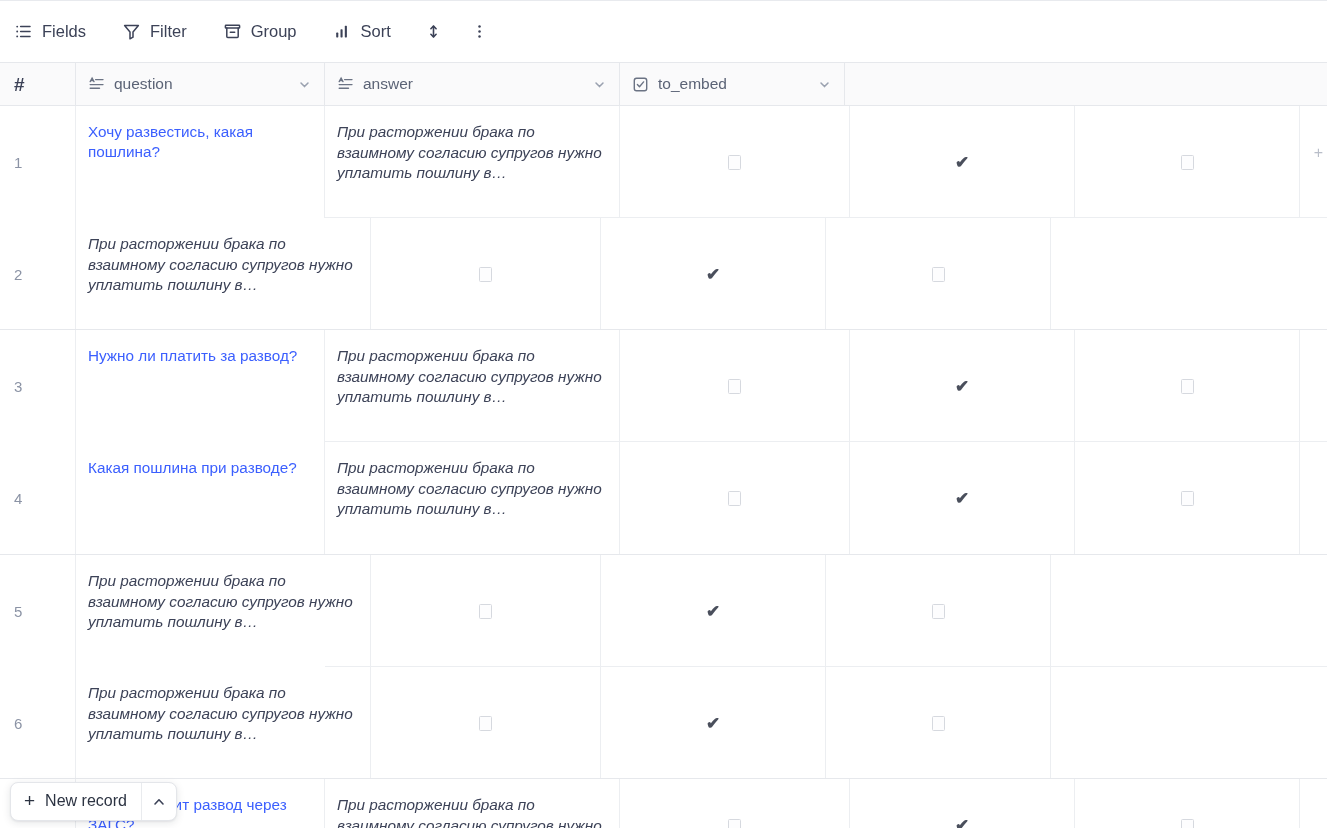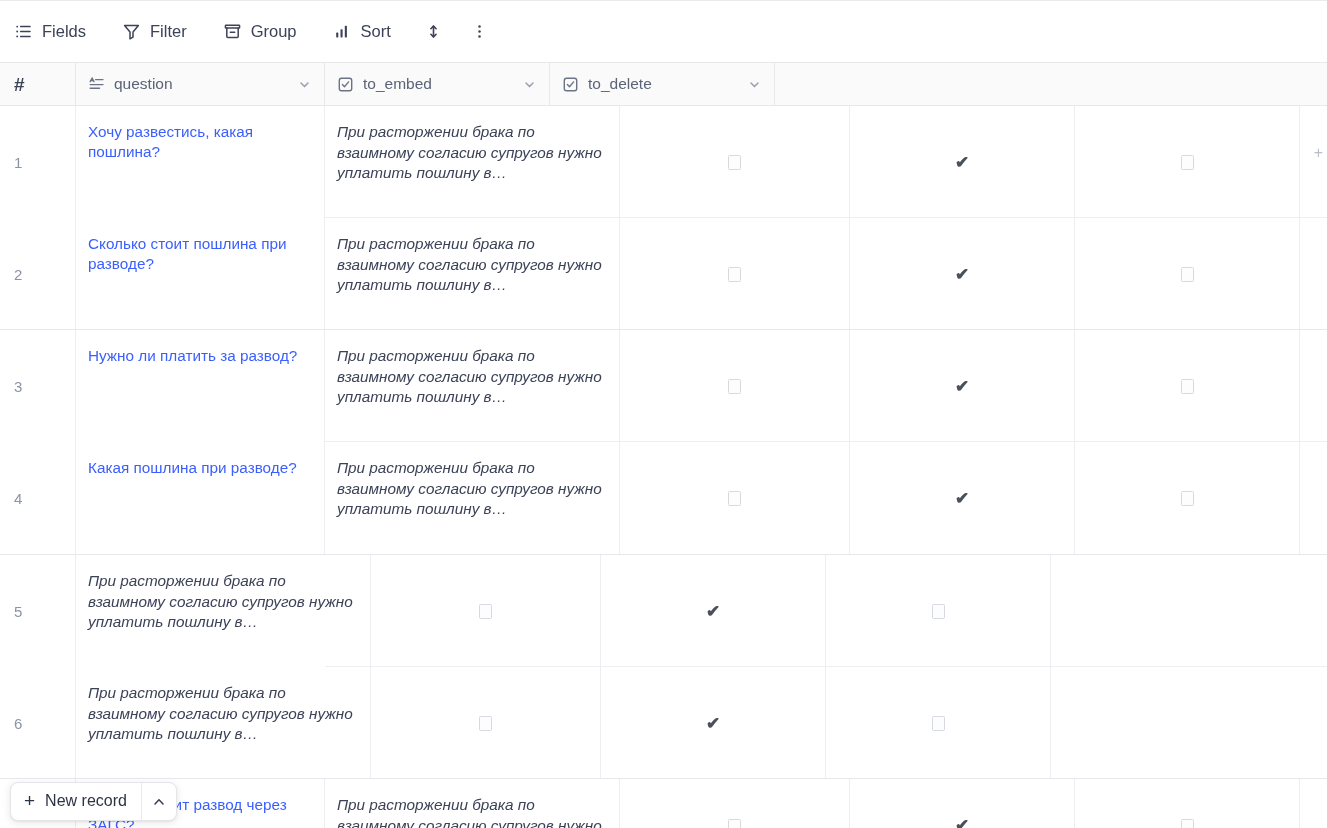--- a/index.html
+++ b/index.html
@@ -393,51 +393,53 @@
           </svg>
         </span>
         <span class="hname">question</span>
         <span class="chev">
           <svg width="15" height="15" viewBox="0 0 15 15" fill="none" stroke="currentColor" stroke-width="1.5" stroke-linecap="round" stroke-linejoin="round">
             <polyline points="4,6 7.5,9.6 11,6"></polyline>
           </svg>
         </span>
       </div>
 
+      <div class="hcell h-a">
+        <span class="fico">
+          <svg width="17" height="17" viewBox="0 0 17 17" fill="none" stroke="currentColor" stroke-width="1.4" stroke-linecap="round">
+            <path d="M2.2 5.6l1.9-3.4 1.9 3.4M2.9 4.5h2.5"></path>
+            <line x1="7.6" y1="3.6" x2="15" y2="3.6"></line>
+            <line x1="2.2" y1="8.6" x2="15" y2="8.6"></line>
+            <line x1="2.2" y1="12.3" x2="11.5" y2="12.3"></line>
+          </svg>
+        </span>
+        <span class="hname">answer</span>
+        <span class="chev">
+          <svg width="15" height="15" viewBox="0 0 15 15" fill="none" stroke="currentColor" stroke-width="1.5" stroke-linecap="round" stroke-linejoin="round">
+            <polyline points="4,6 7.5,9.6 11,6"></polyline>
+          </svg>
+        </span>
+      </div>
 
 
       <div class="hcell h-c2">
         <span class="fico">
           <svg width="17" height="17" viewBox="0 0 17 17" fill="none" stroke="currentColor" stroke-width="1.4" stroke-linecap="round" stroke-linejoin="round">
             <rect x="2.3" y="2.3" width="12.4" height="12.4" rx="2.2"></rect>
             <polyline points="5.4,8.6 7.5,10.7 11.6,5.9"></polyline>
           </svg>
         </span>
         <span class="hname">to_embed</span>
         <span class="chev">
           <svg width="15" height="15" viewBox="0 0 15 15" fill="none" stroke="currentColor" stroke-width="1.5" stroke-linecap="round" stroke-linejoin="round">
             <polyline points="4,6 7.5,9.6 11,6"></polyline>
           </svg>
         </span>
       </div>
 
-      <div class="hcell h-c3">
-        <span class="fico">
-          <svg width="17" height="17" viewBox="0 0 17 17" fill="none" stroke="currentColor" stroke-width="1.4" stroke-linecap="round" stroke-linejoin="round">
-            <rect x="2.3" y="2.3" width="12.4" height="12.4" rx="2.2"></rect>
-            <polyline points="5.4,8.6 7.5,10.7 11.6,5.9"></polyline>
-          </svg>
-        </span>
-        <span class="hname">to_delete</span>
-        <span class="chev">
-          <svg width="15" height="15" viewBox="0 0 15 15" fill="none" stroke="currentColor" stroke-width="1.5" stroke-linecap="round" stroke-linejoin="round">
-            <polyline points="4,6 7.5,9.6 11,6"></polyline>
-          </svg>
-        </span>
-      </div>
 
       <div class="hcell h-add"></div>
     </div>
 
     <div class="addcol-plus">+</div>
 
     <div class="rows">
 
       <div class="row" style="height:112px;">
         <div class="cell c-num">1</div>
@@ -455,23 +457,20 @@
         </div>
         <div class="cell c-b3 chk-cell">
           <span class="chk-empty"></span>
         </div>
         <div class="cell c-end"></div>
         <div class="divider-partial" style="top:111px;"></div>
       </div>
 
       <div class="row" style="height:112px;">
         <div class="cell c-num">2</div>
-        <div class="cell c-q">
-          <div class="qtext">Сколько стоит пошлина при разводе?</div>
-        </div>
         <div class="cell c-a">
           <div class="atext">При расторжении брака по взаимному согласию супругов нужно уплатить пошлину в…</div>
         </div>
         <div class="cell c-b1 chk-cell">
           <span class="chk-empty"></span>
         </div>
         <div class="cell c-b2 chk-cell">
           <span class="chk-on">✔</span>
         </div>
         <div class="cell c-b3 chk-cell">

